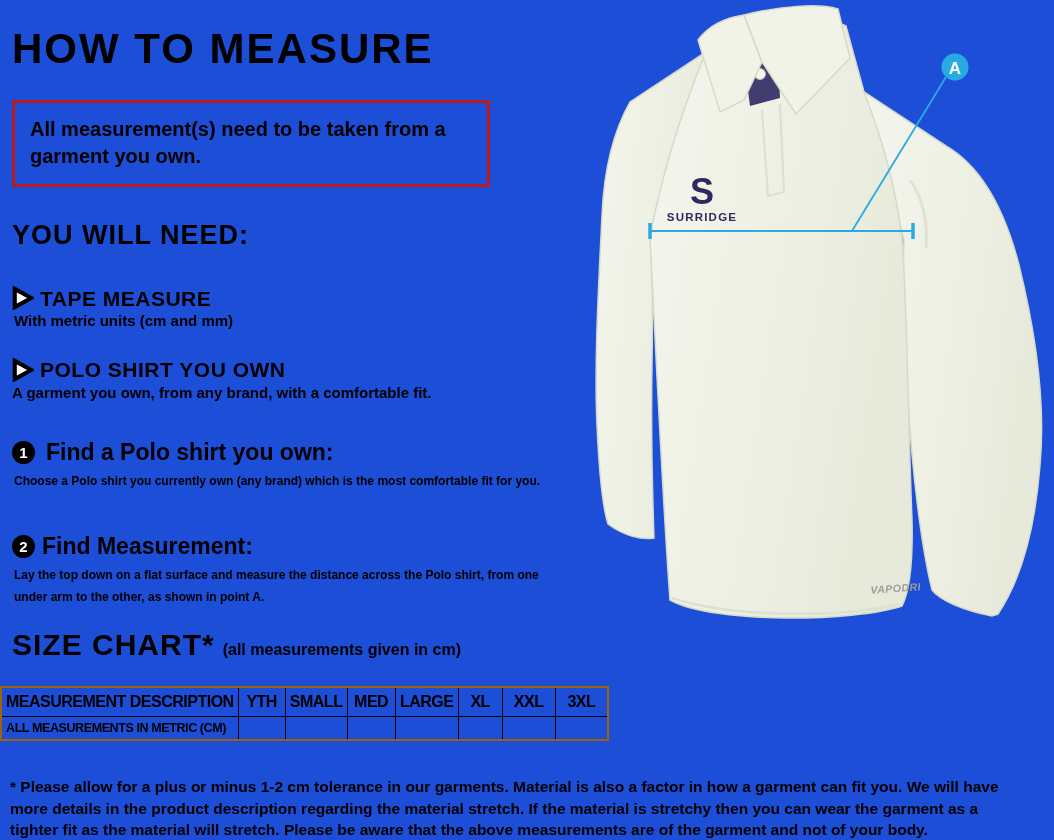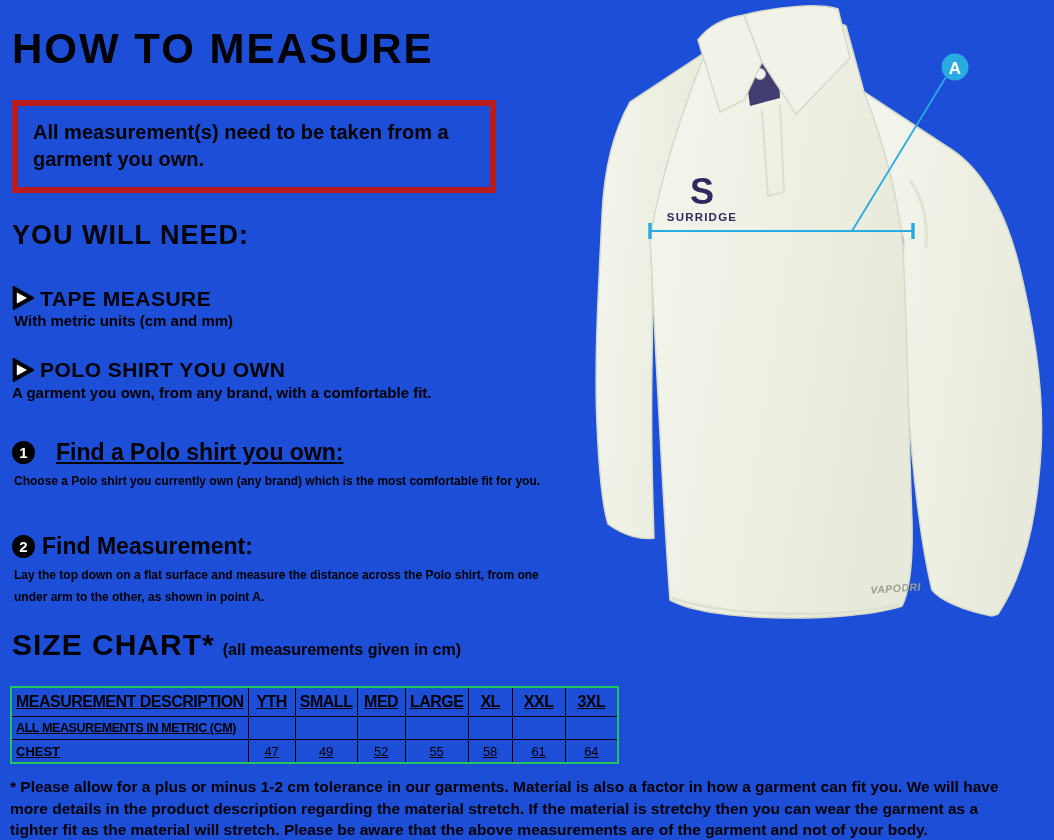--- a/index.html
+++ b/index.html
@@ -7,21 +7,21 @@
     position:relative;width:1054px;height:840px;overflow:hidden;background:#1d4ed8;
     font-family:"Liberation Sans","DejaVu Sans",sans-serif;color:#000;
   }
   .abs{position:absolute;}
   
   .page-title{
     left:12px;top:26px;font-size:42px;font-weight:bold;letter-spacing:2px;
     margin:0;line-height:1.1;
   }
   .note-box{
-    left:12px;top:100px;width:442px;height:55px;border:6px solid #b91c1c;
+    left:12px;top:100px;width:442px;height:55px;border:3px solid #b91c1c;
     padding:13px 15px;
   }
   .note-box p{margin:0;font-size:20px;font-weight:bold;line-height:27px;}
   .section-heading{
     left:12px;top:220px;font-size:27px;font-weight:bold;letter-spacing:1px;margin:0;
   }
   
   .play-icon{width:22px;height:24px;display:block;}
   .need-title{font-size:21px;font-weight:bold;letter-spacing:.5px;}
   .need-desc{font-size:15px;font-weight:bold;}
@@ -30,23 +30,22 @@
     width:23px;height:23px;border-radius:50%;background:#000;color:#fff;
     font-size:15px;font-weight:bold;display:flex;align-items:center;justify-content:center;
   }
   .step-title{font-size:23px;font-weight:bold;}
   .step-desc{font-size:12px;font-weight:bold;line-height:22px;width:545px;}
   
   .size-chart-heading{left:12px;top:628px;display:flex;align-items:baseline;}
   .size-chart-heading .main{font-size:30px;font-weight:bold;letter-spacing:1px;}
   .size-chart-heading .sub{font-size:16px;font-weight:bold;margin-left:8px;}
   table.size-table{
-    left:10px;top:686px;position:absolute;border-collapse:collapse;table-layout:fixed;
-    border:2px solid #22c55e;
-    text-decoration:underline;
+    left:0;top:686px;position:absolute;border-collapse:collapse;table-layout:fixed;
+    border:2px solid #a16207;
   }
   table.size-table th,table.size-table td{
     border:1.5px solid #000;padding:0 4px;height:21px;overflow:hidden;white-space:nowrap;
   }
   table.size-table th{height:28px;font-size:16px;font-weight:bold;letter-spacing:-.5px;text-align:center;}
   table.size-table th.desc{text-align:left;}
   table.size-table td{font-size:13px;text-align:center;height:22px;}
   table.size-table td.row-label{text-align:left;font-weight:bold;font-size:12.5px;letter-spacing:-.4px;}
   table.size-table tr.metric td.row-label{font-size:12.5px;}
   table.size-table tr.chest td.row-label{font-weight:bold;font-size:13px;letter-spacing:0;}
@@ -81,21 +80,21 @@
 
   <div class="abs" style="left:12px;top:358px;">
     <svg class="play-icon" viewBox="0 0 24 24">
         <path d="M3 2 L21 12 L3 22 Z" fill="#fff" stroke="#000" stroke-width="4.5" stroke-linejoin="miter"></path>
       </svg>
   </div>
   <div class="abs need-title" style="left:40px;top:358px;">POLO SHIRT YOU OWN</div>
   <div class="abs need-desc" style="left:12px;top:384px;">A garment you own, from any brand, with a comfortable fit.</div>
 
   <div class="abs step-badge" style="left:12px;top:441px;">1</div>
-  <div class="abs step-title" style="left:56px;top:439px;text-decoration:underline;">Find a Polo shirt you own:</div>
+  <div class="abs step-title" style="left:46px;top:439px;">Find a Polo shirt you own:</div>
   <div class="abs step-desc" style="left:14px;top:470px;">Choose a Polo shirt you currently own (any brand) which is the most comfortable fit for you.</div>
 
   <div class="abs step-badge" style="left:12px;top:535px;">2</div>
   <div class="abs step-title" style="left:42px;top:533px;">Find Measurement:</div>
   <div class="abs step-desc" style="left:14px;top:564px;">Lay the top down on a flat surface and measure the distance across the Polo shirt, from one under arm to the other, as shown in point A.</div>
 
   <div class="abs size-chart-heading">
     <span class="main">SIZE CHART*</span>
     <span class="sub">(all measurements given in cm)</span>
   </div>
@@ -125,30 +124,20 @@
     <tr class="metric">
       <td class="row-label">ALL MEASUREMENTS IN METRIC (CM)</td>
       <td></td>
       <td></td>
       <td></td>
       <td></td>
       <td></td>
       <td></td>
       <td></td>
     </tr>
-    <tr class="chest">
-      <td class="row-label">CHEST</td>
-      <td>47</td>
-      <td>49</td>
-      <td>52</td>
-      <td>55</td>
-      <td>58</td>
-      <td>61</td>
-      <td>64</td>
-    </tr>
   </tbody>
     </table>
 
   <p class="abs footnote">* Please allow for a plus or minus 1-2 cm tolerance in our garments. Material is also a factor in how a garment can fit you. We will have more details in the product description regarding the material stretch.  If the material is stretchy then you can wear the garment as a tighter fit as the material will stretch.  Please be aware that the above measurements are of the garment and not of your body.</p>
 
   <div class="abs shirt-wrap">
     <svg width="462" height="660" viewBox="0 0 462 660">
       <defs>
         <linearGradient id="shirtGrad" x1="0" y1="0" x2="1" y2="0.35">
           <stop offset="0" stop-color="#f4f5ee"></stop>

